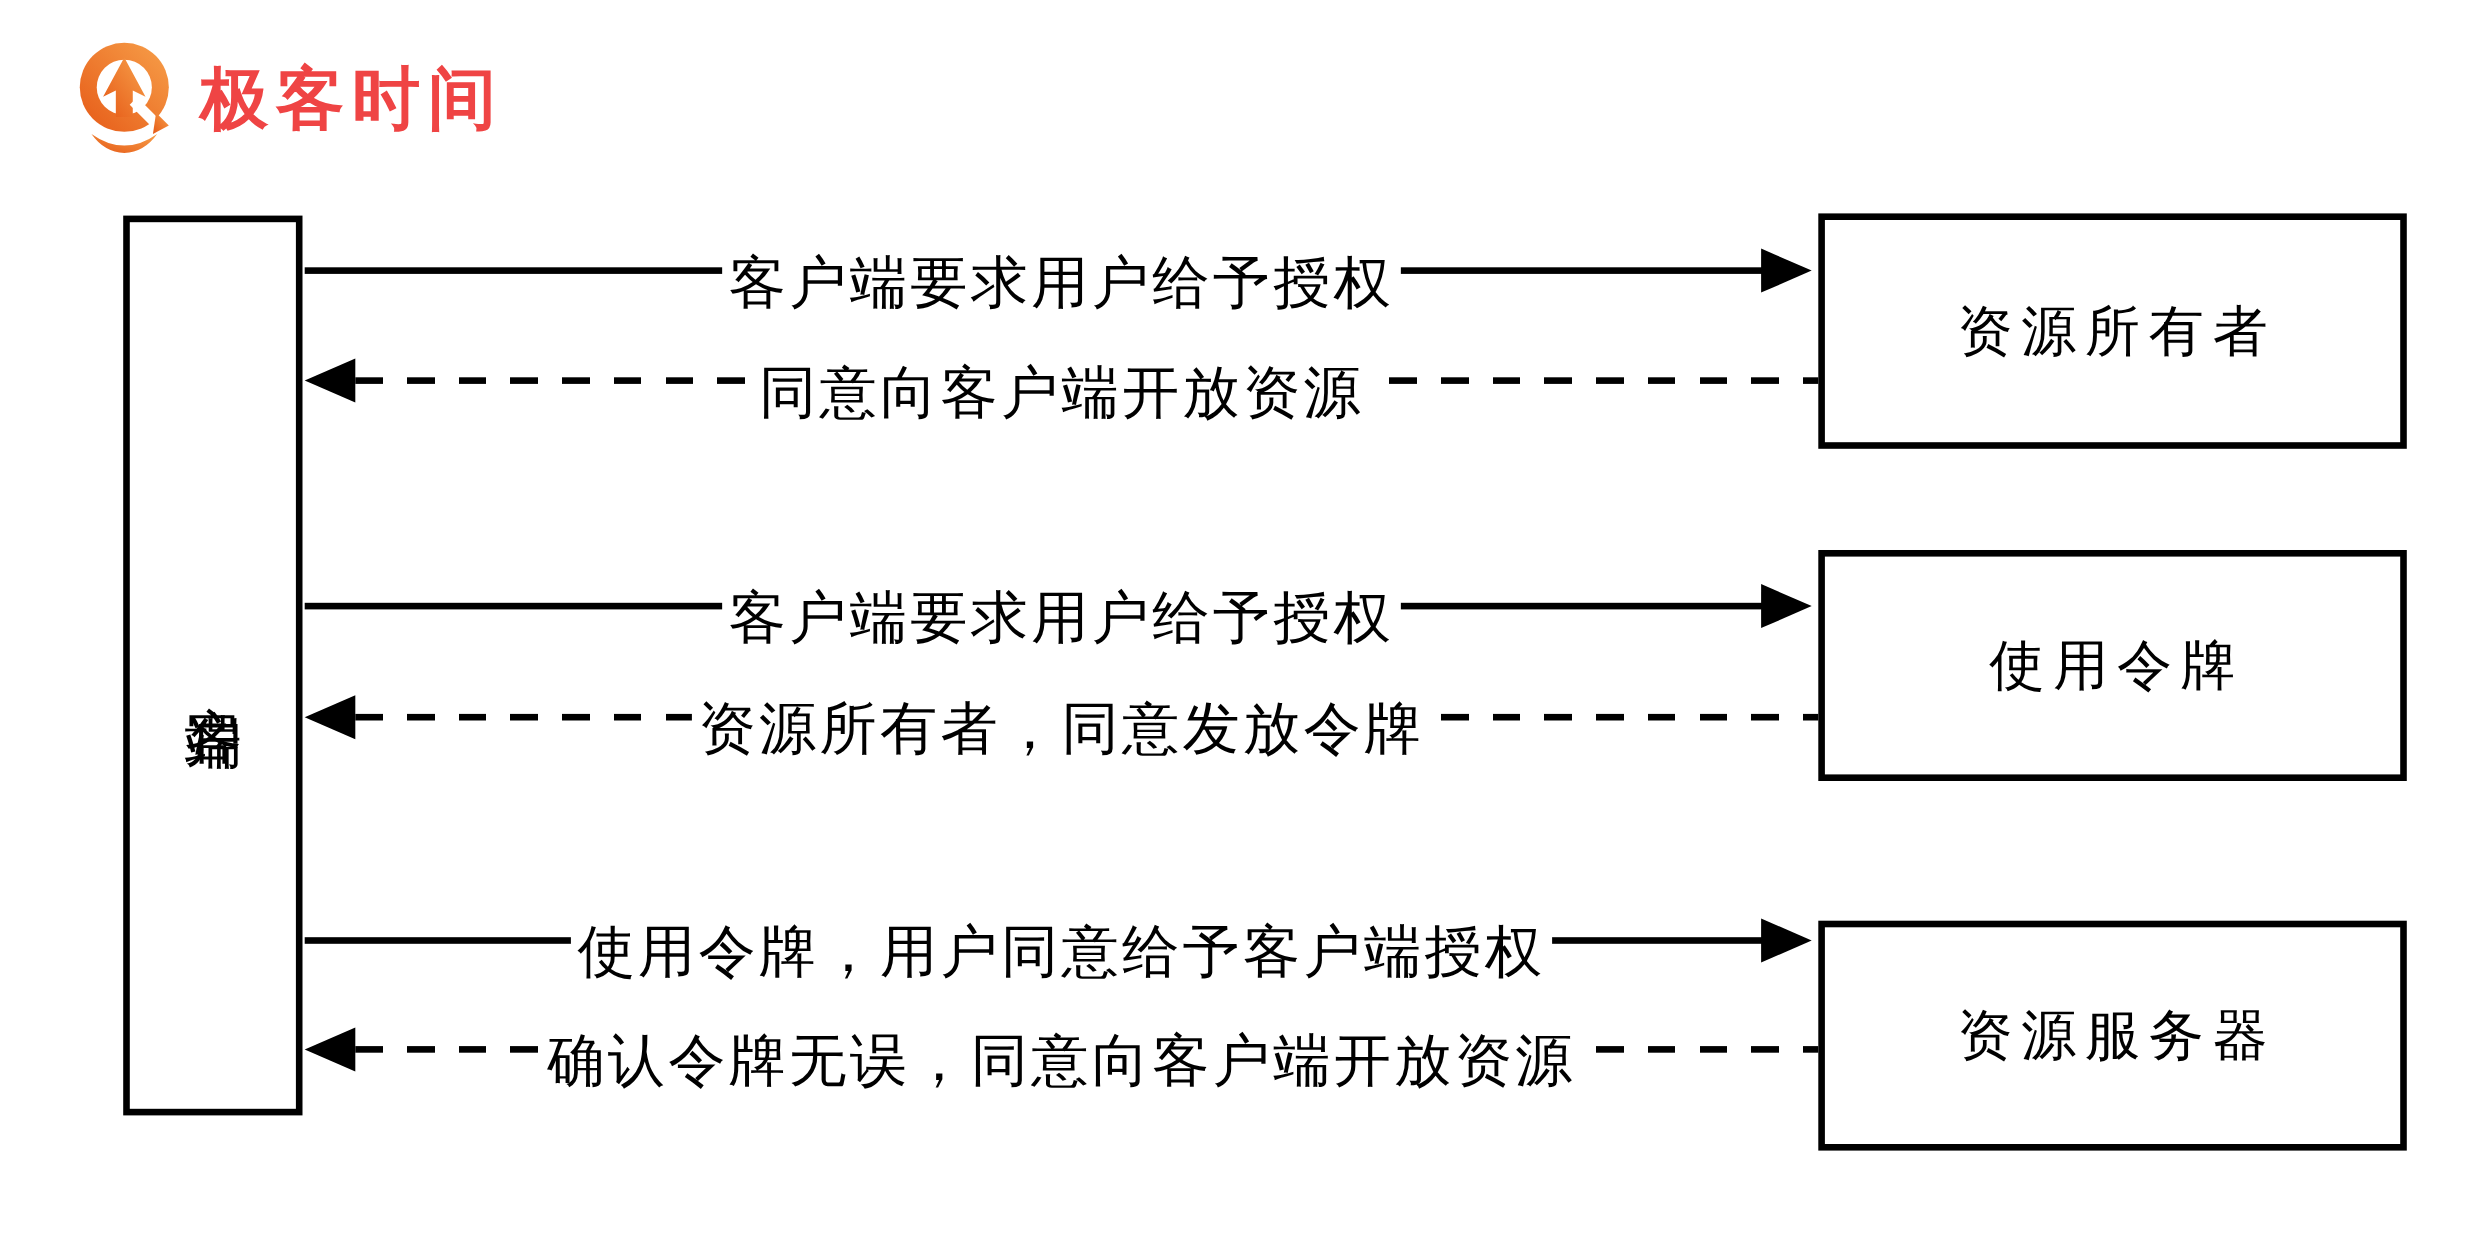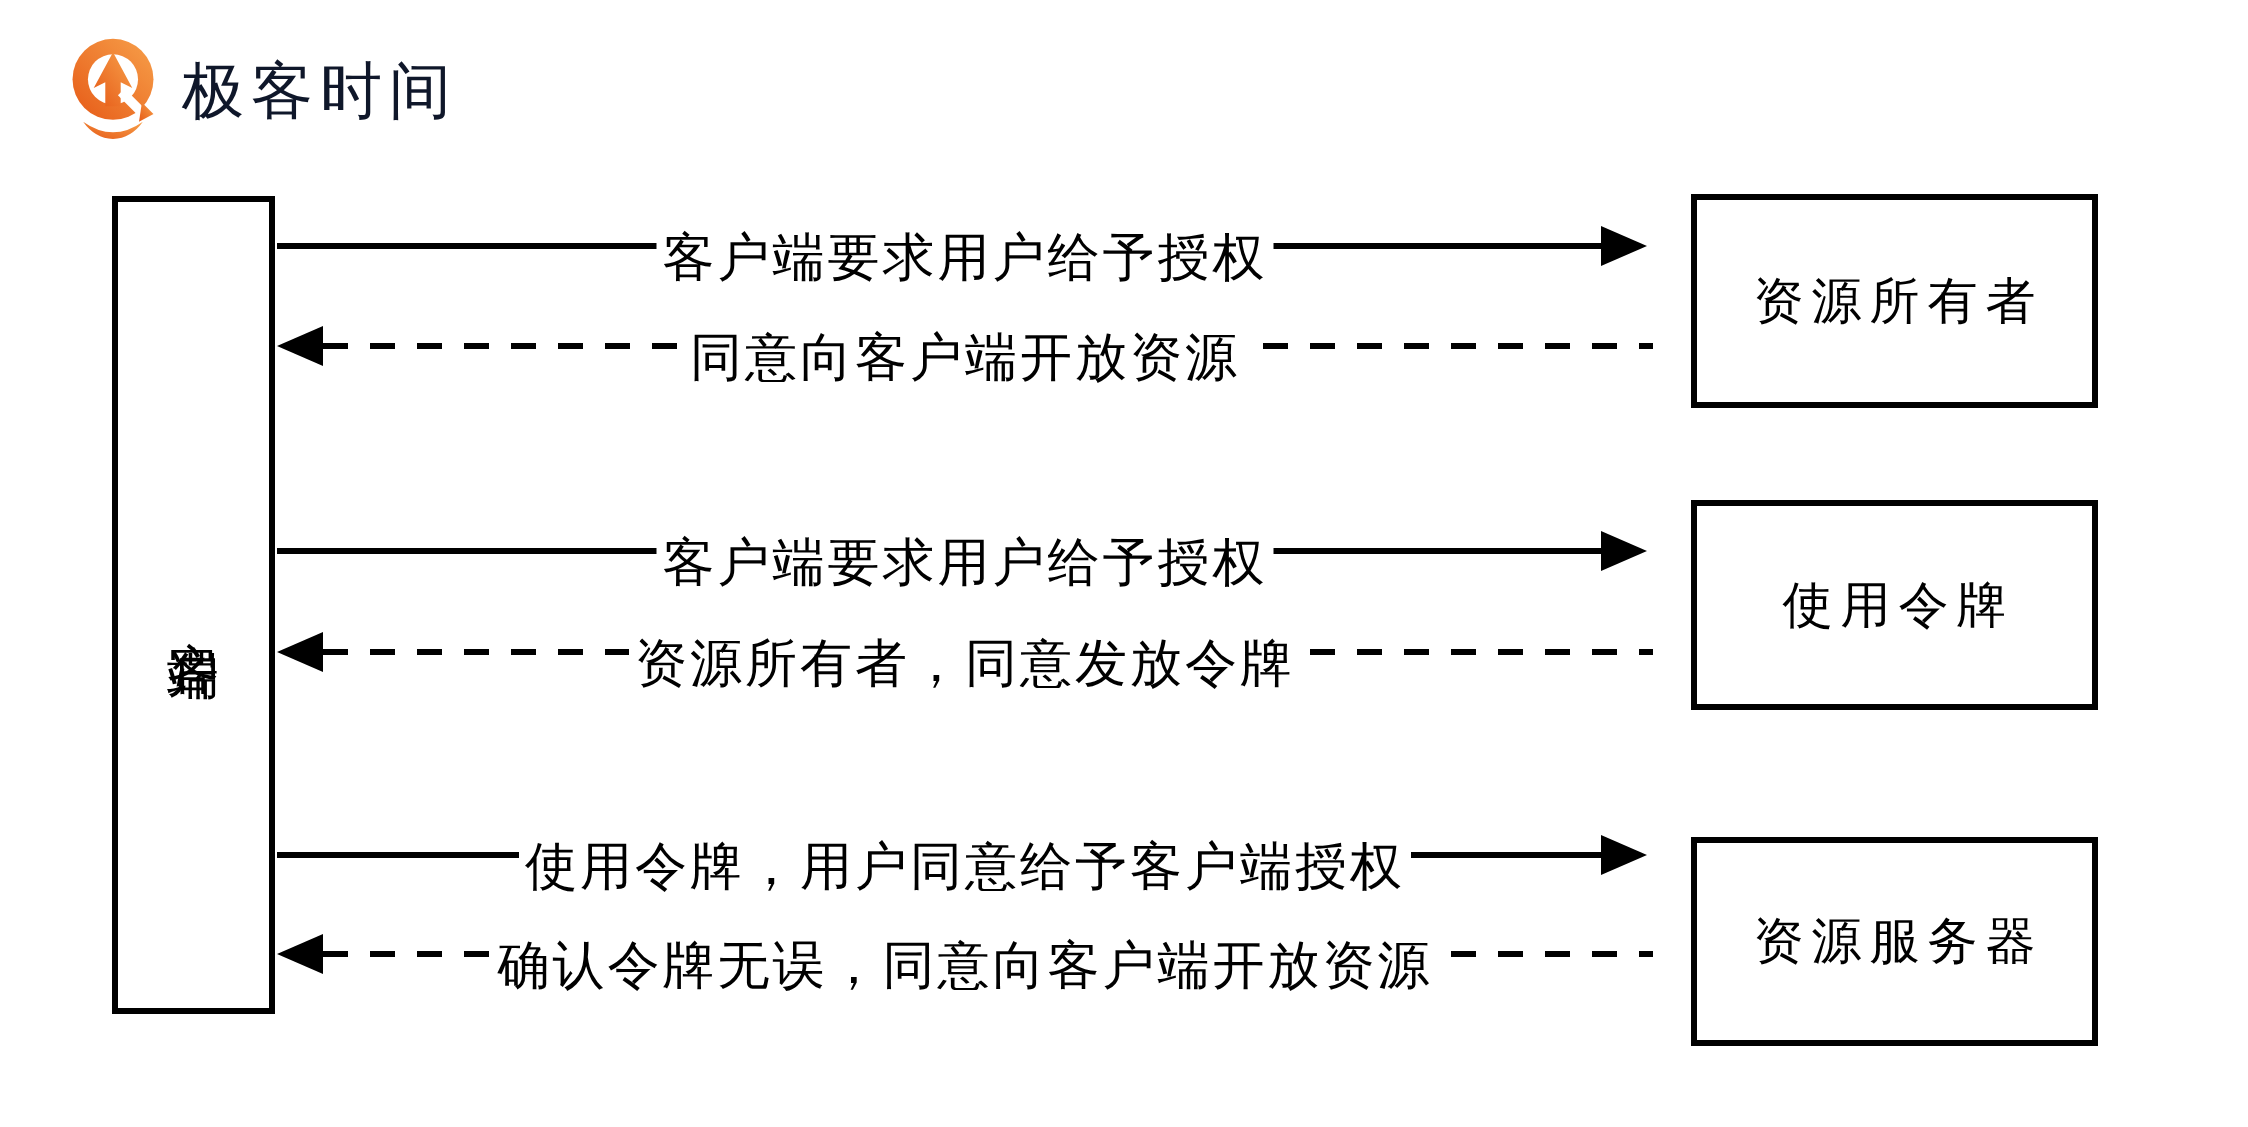--- a/index.html
+++ b/index.html
@@ -18,23 +18,23 @@
     position: absolute;
     left: 60px;
     top: 36px;
     display: flex;
     align-items: center;
     gap: 16px;
   }
   .brand svg { display: block; }
   .brand-text {
     font-size: 62px;
-    font-weight: normal;
+    font-weight: bold;
     letter-spacing: 7px;
-    color: #0f172a;
+    color: #ef4444;
     line-height: 1;
     padding-top: 6px;
   }
 
   
   .box {
     position: absolute;
     box-sizing: border-box;
     border: 6px solid #000000;
     background: #ffffff;
@@ -50,22 +50,22 @@
   }
   .client-label {
     writing-mode: vertical-rl;
     text-orientation: upright;
     font-size: 52px;
     letter-spacing: 4px;
     line-height: 1;
     font-weight: 500;
   }
   .entity-box {
-    left: 1691px;
-    width: 407px;
+    left: 1653px;
+    width: 535px;
     text-align: center;
   }
   .entity-label {
     font-size: 50px;
     letter-spacing: 8px;
     text-indent: 8px;
     font-weight: 500;
     white-space: nowrap;
   }
   .entity-1 { top: 194px;  height: 214px; }

